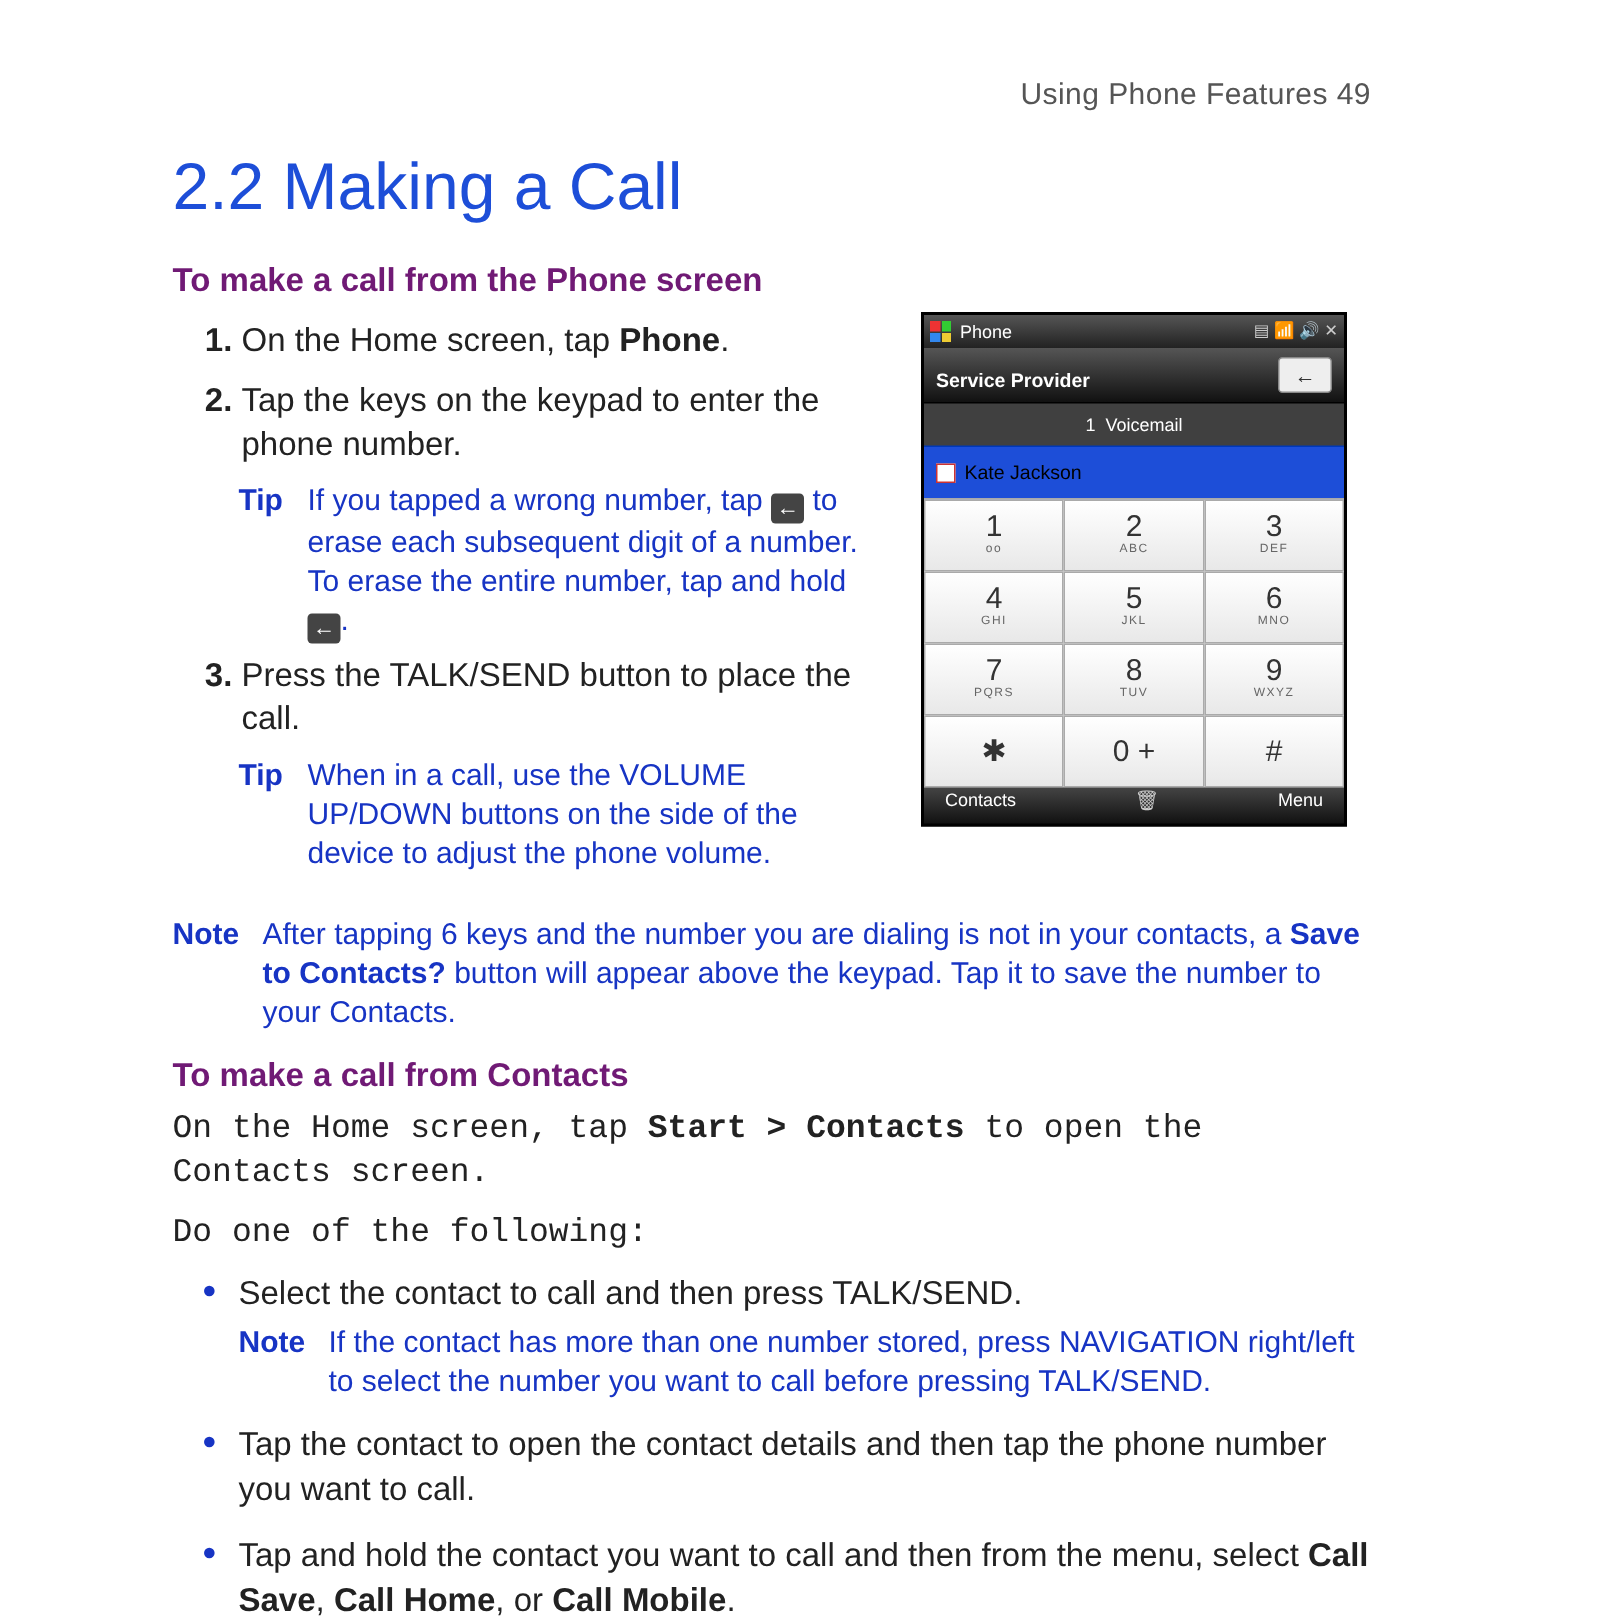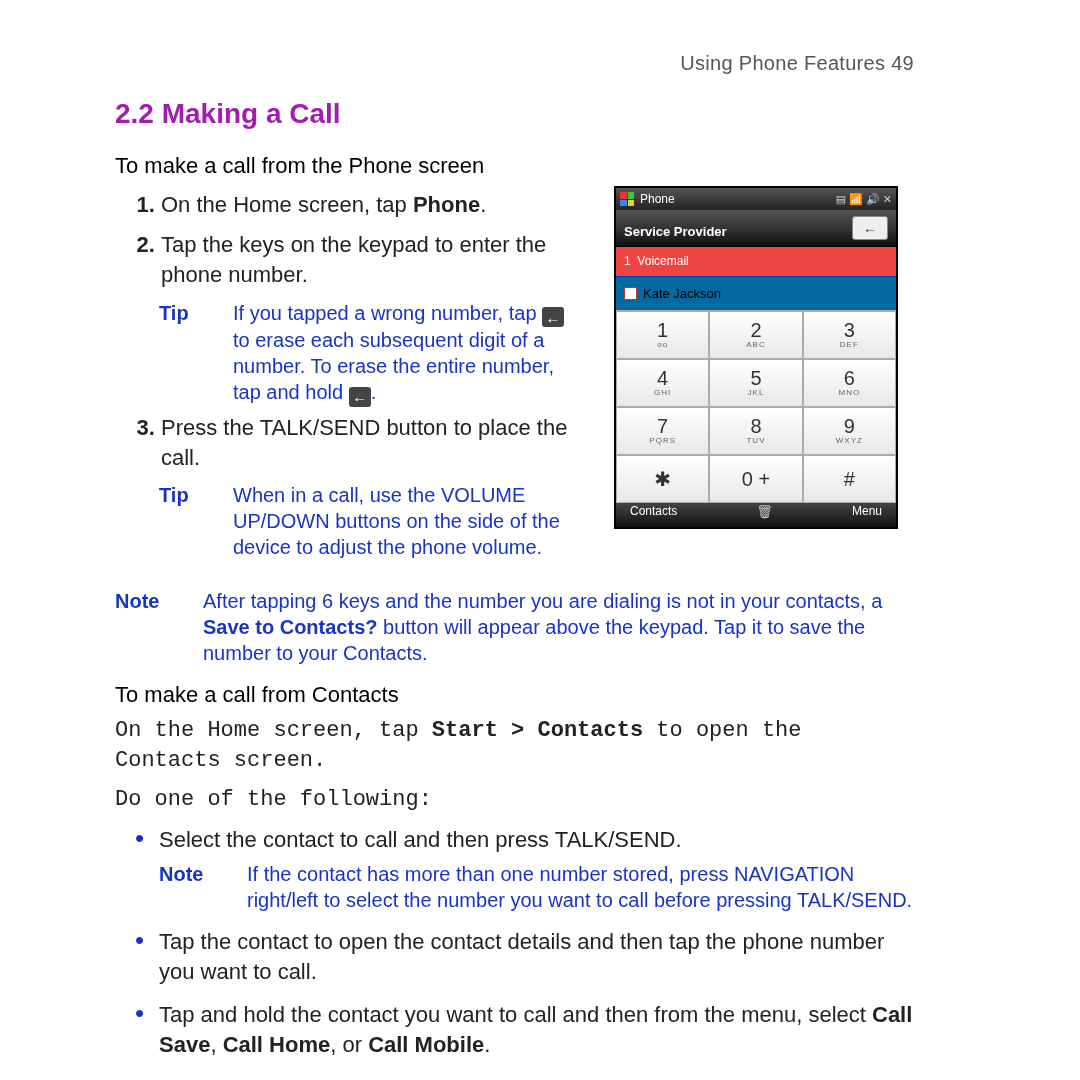--- a/index.html
+++ b/index.html
@@ -21,48 +21,47 @@
     box-sizing: border-box;
   }
   .running-head {
     text-align: right;
     font-size: 20px;
     color: #555;
     margin-bottom: 18px;
     letter-spacing: .3px;
   }
   h1.section {
-    color: #a21caf;
+    color: #1d4ed8;
+    font-weight: 400;
+    font-size: 44px;
+    margin: 0 0 18px 0;
+  }
+  h2.subhead {
+    color: #701a75;
     font-weight: 700;
-    font-size: 28px;
-    margin: 0 0 18px 0;
-  }
-  h2.subhead {
-    color: #000000;
-    font-weight: 400;
     font-size: 22px;
     margin: 14px 0 6px 0;
   }
   .cols {
     display: flex;
     gap: 30px;
   }
   .col-text { flex: 1 1 auto; max-width: 560px;}
   .col-fig  { flex: 0 0 300px; }
 
   ol.steps {
     margin: 4px 0 0 0;
     padding-left: 46px;
   }
   ol.steps > li { margin-bottom: 10px; }
   ol.steps > li::marker { font-weight: 700; }
 
   .tipblock, .noteblock {
     display: flex;
-    gap: 28px;
     color: #1734c4;
     font-size: 20px;
     margin: 6px 0 6px 44px;
     line-height: 1.3;
   }
   .noteblock.full { margin-left: 0; }
   .tiplabel, .notelabel {
     font-weight: 700;
     min-width: 46px;
   }
@@ -137,25 +136,25 @@
     font-size:13px;
     padding:6px 8px;
     display:flex;align-items:flex-end;justify-content:space-between;
     border-bottom:1px solid #000;
   }
   .backbtn{
     width:34px;height:22px;background:#eee;border:1px solid #888;border-radius:3px;
     display:flex;align-items:center;justify-content:center;color:#333;font-size:14px;
   }
   .vm {
-    background:#ef4444;color:#fff;font-size:12px;
-    padding:6px 8px;border-bottom:1px solid #0038b8;
+    background:#404040;color:#fff;font-size:12px;
+    padding:6px 8px;border-bottom:1px solid #0038b8;text-align:center;
   }
   .contactrow{
-    background:#0369a1;color:#000;font-size:13px;
+    background:#1d4ed8;color:#000;font-size:13px;
     padding:8px 8px;border-bottom:1px solid #aaa;
     display:flex;align-items:center;gap:6px;
   }
   .cicon{width:11px;height:11px;border:1px solid #c33;background:#fff;}
   .keypad{
     display:grid;grid-template-columns:repeat(3,1fr);
     background:#fff;
   }
   .key{
     border:1px solid #aaa;

